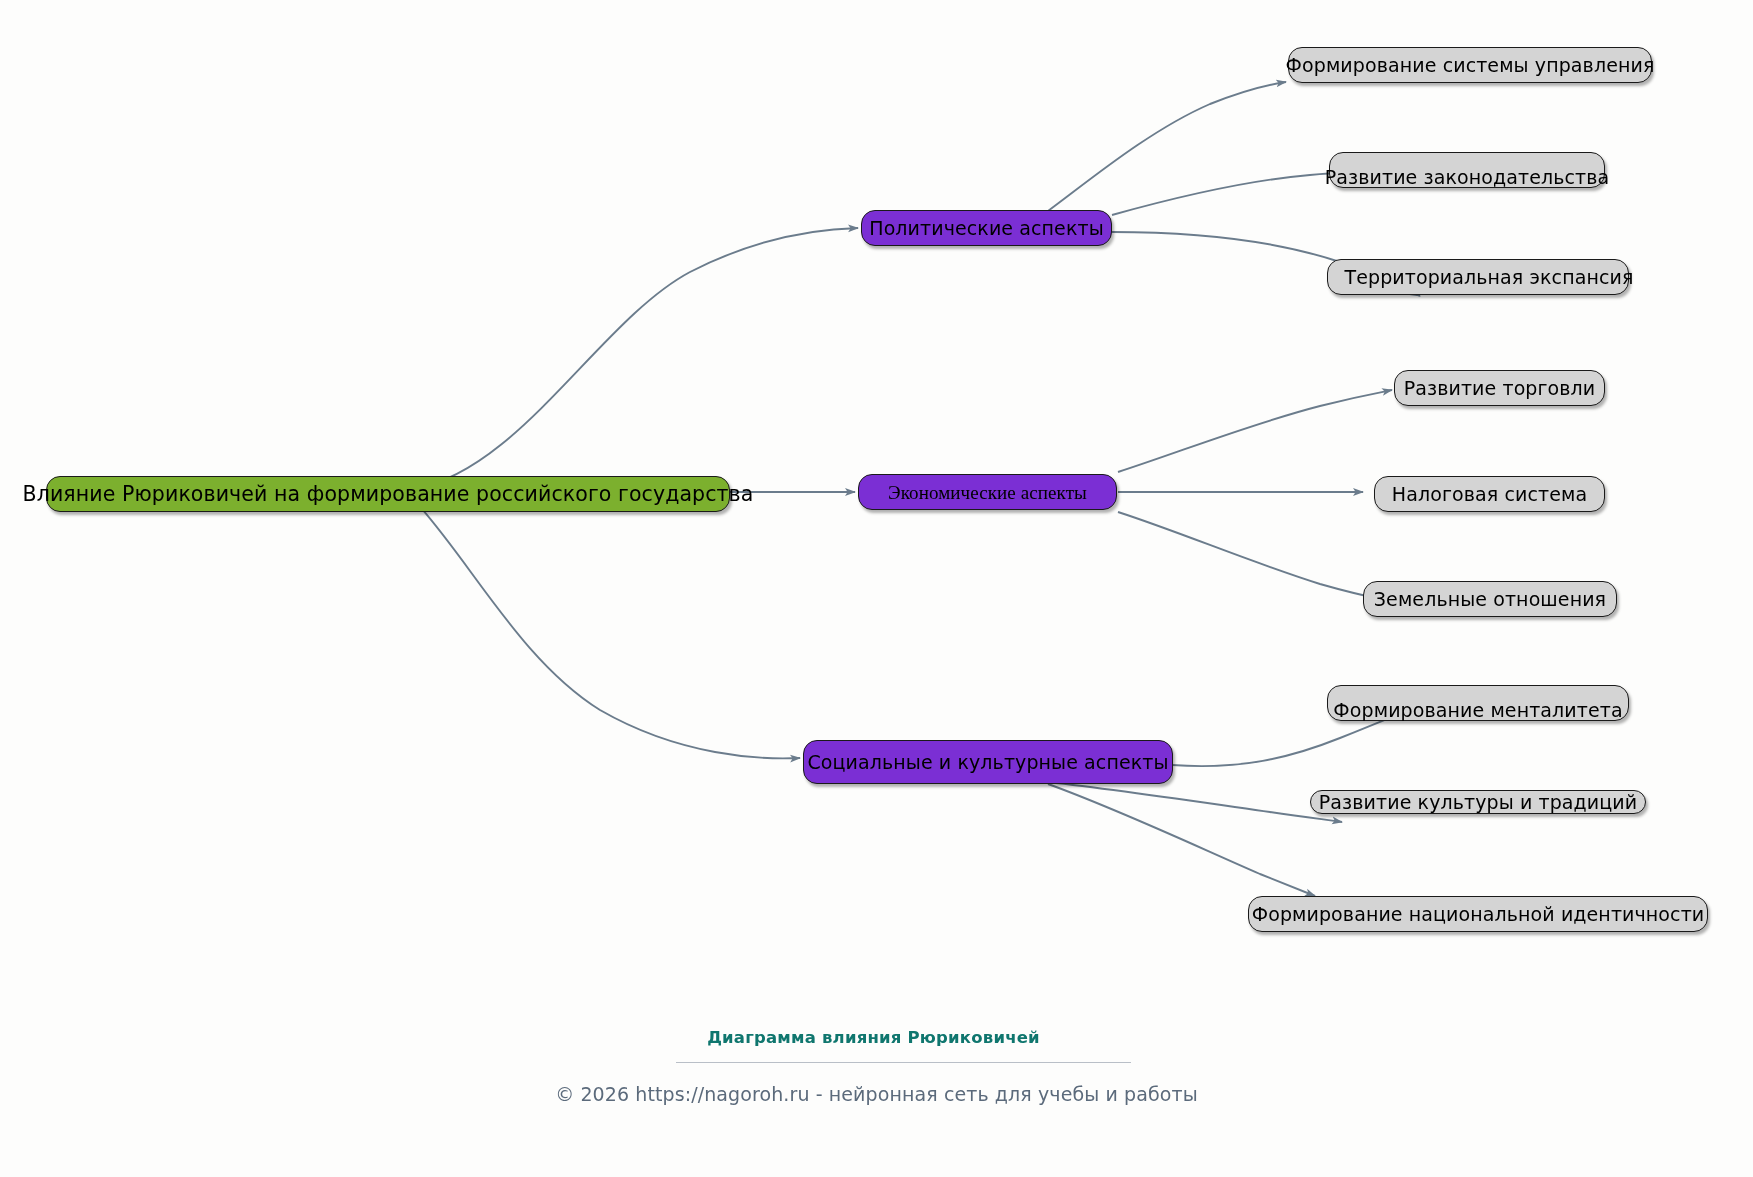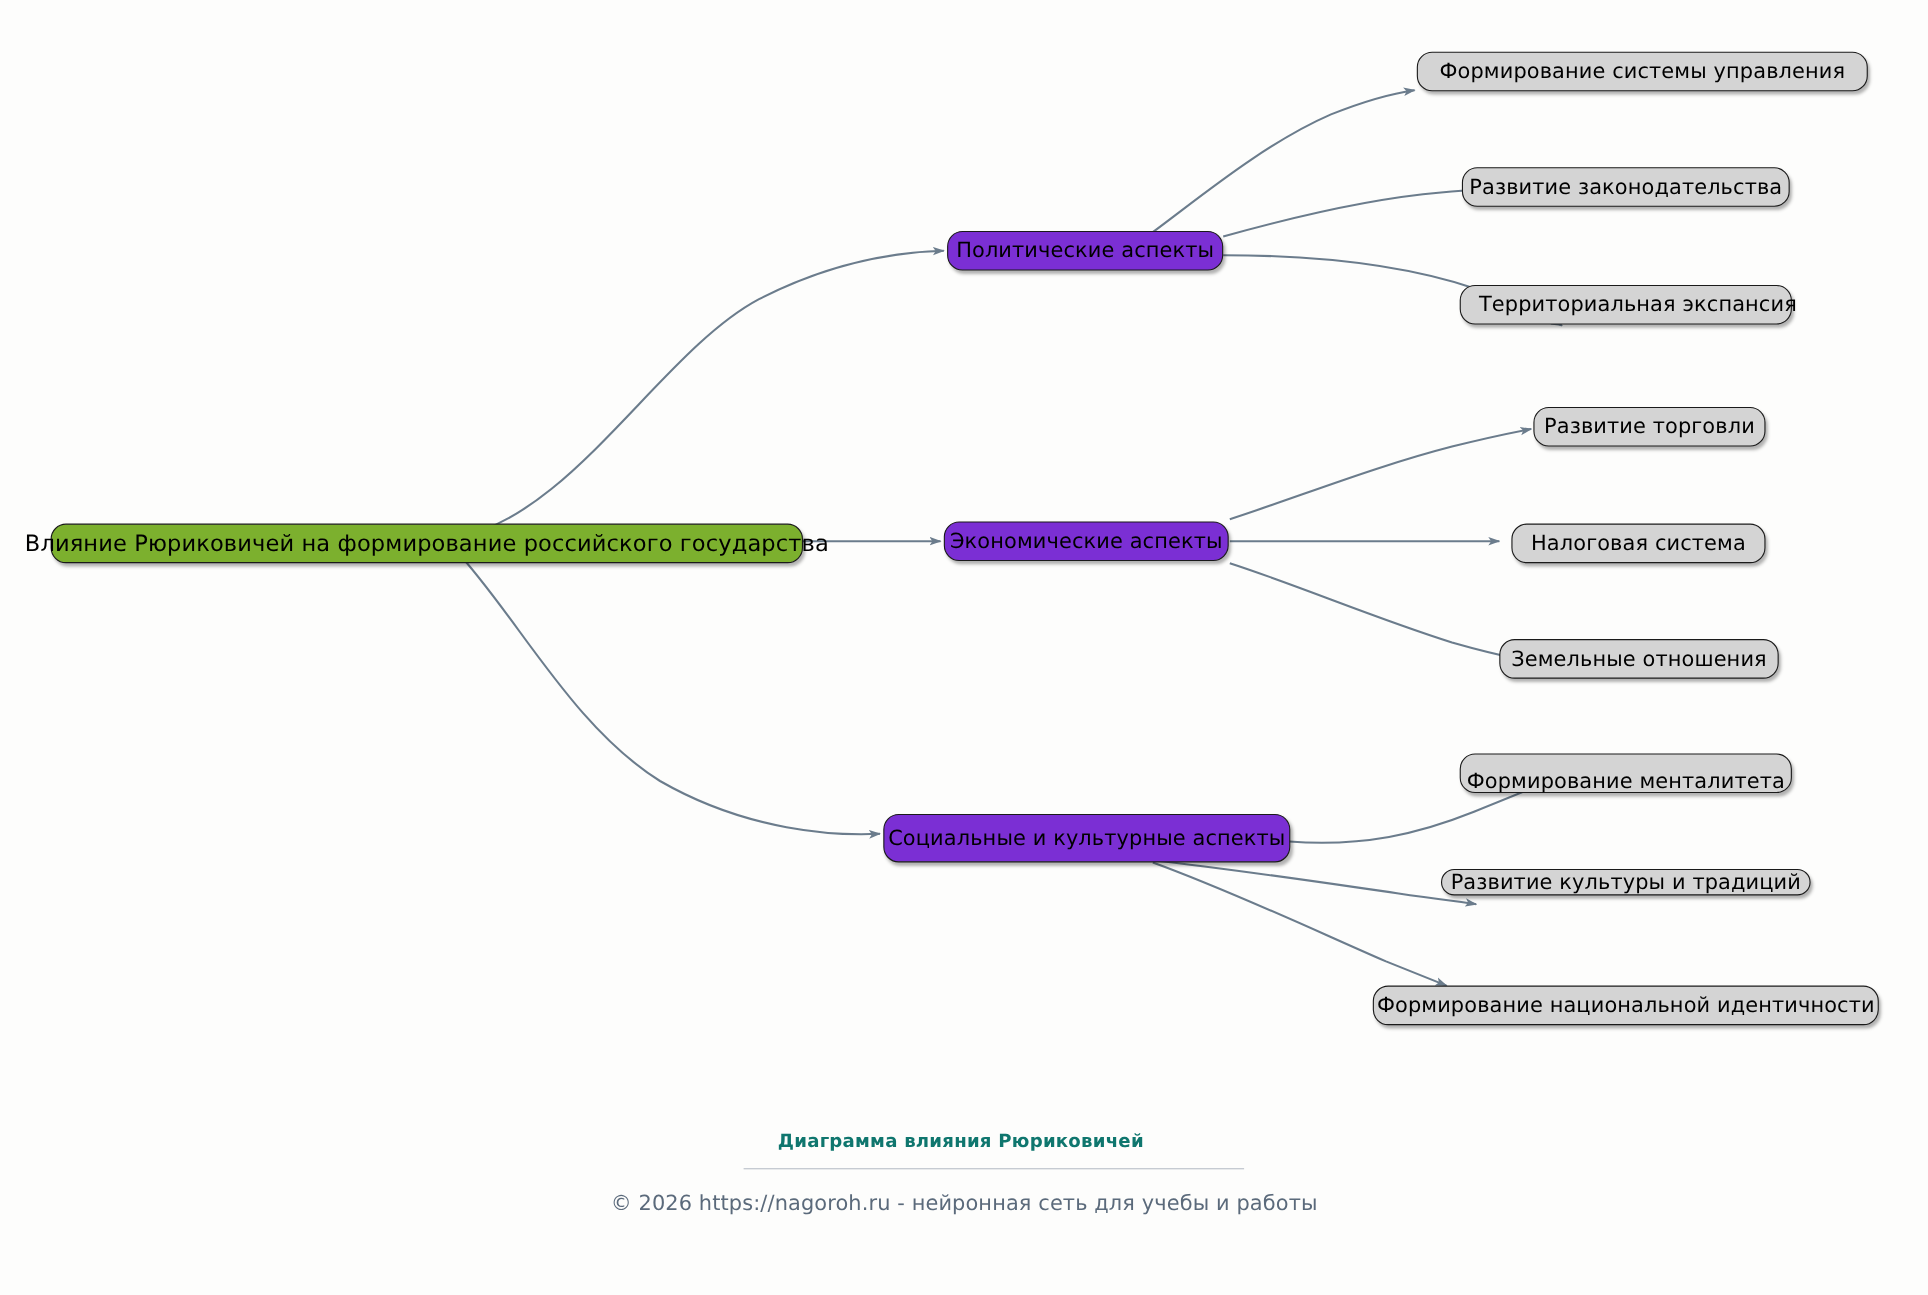--- a/index.html
+++ b/index.html
@@ -123,33 +123,33 @@
   </svg>
 
   <div class="node node-root" style="left:46px; top:476px; width:684px; height:36px;">
     <span class="node-label">Влияние Рюриковичей на формирование российского государства</span>
   </div>
 
   <div class="node node-branch" style="left:861px; top:210px; width:251px; height:36px;">
     <span class="node-label">Политические аспекты</span>
   </div>
 
-  <div class="node node-leaf" style="left:1288px; top:47px; width:410px; height:36px;">
+  <div class="node node-leaf" style="left:1288px; top:47px; width:364px; height:36px;">
     <span class="node-label">Формирование системы управления</span>
   </div>
 
-  <div class="node node-leaf" style="left:1329px; top:152px; width:298px; height:36px;">
+  <div class="node node-leaf" style="left:1329px; top:152px; width:276px; height:36px;align-items:flex-end;">
     <span class="node-label">Развитие законодательства</span>
   </div>
 
   <div class="node node-leaf" style="left:1327px; top:259px; width:302px; height:36px;padding-left:22px;">
     <span class="node-label">Территориальная экспансия</span>
   </div>
 
-  <div class="node node-branch" style="left:858px; top:474px; width:259px; height:36px;">
+  <div class="node node-branch" style="left:858px; top:474px; width:259px; height:36px;font-family:Liberation Serif, serif;">
     <span class="node-label">Экономические аспекты</span>
   </div>
 
   <div class="node node-leaf" style="left:1394px; top:370px; width:211px; height:36px;">
     <span class="node-label">Развитие торговли</span>
   </div>
 
   <div class="node node-leaf" style="left:1374px; top:476px; width:231px; height:36px;">
     <span class="node-label">Налоговая система</span>
   </div>

